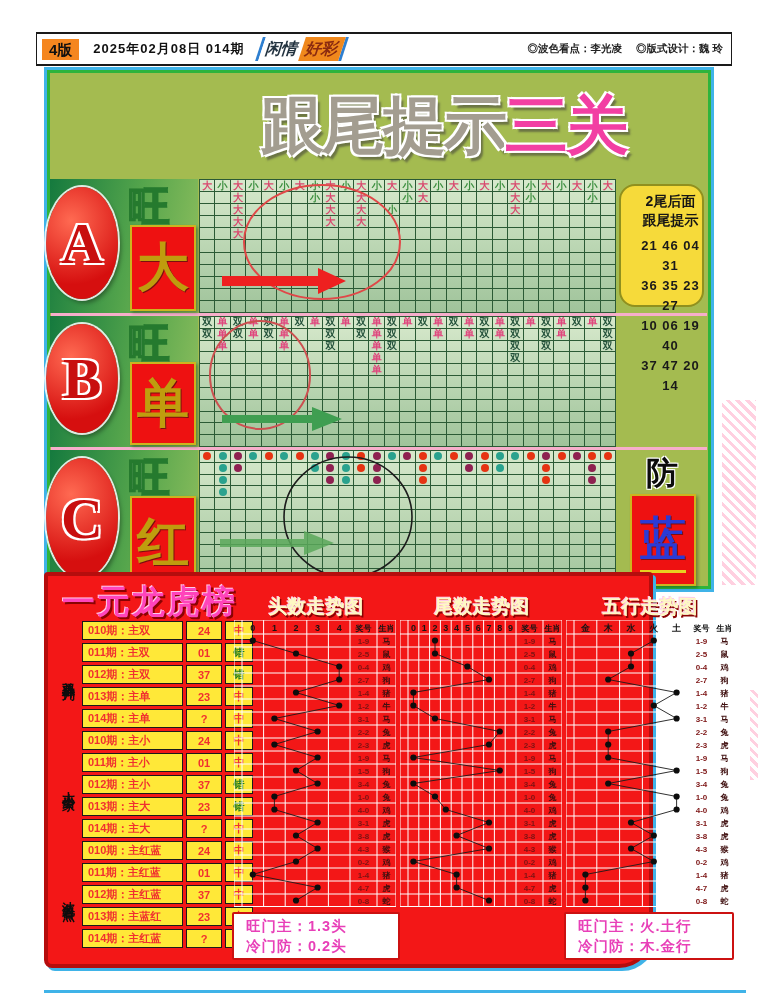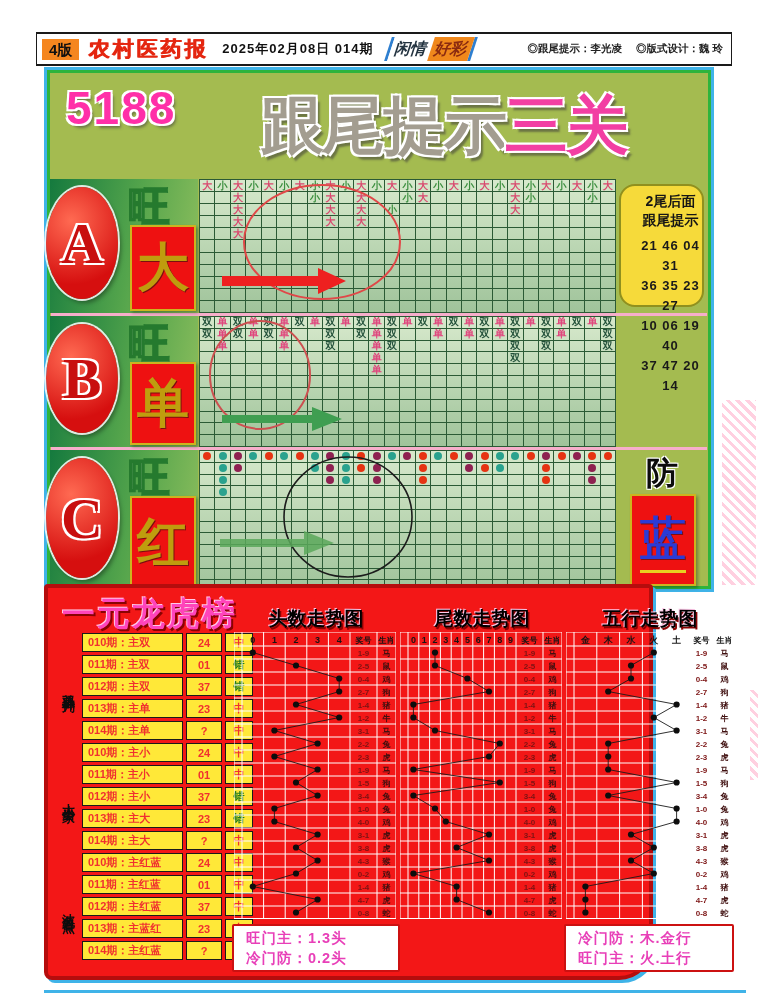--- a/index.html
+++ b/index.html
@@ -71,26 +71,26 @@
   .ybox-title{font-size:14px;font-weight:900;color:#151515;line-height:19px;}
   .ybox-nums{margin-top:6px;font-size:13px;font-weight:900;color:#1a1a1a;line-height:20px;letter-spacing:1px;}
   .ybox-small{font-size:11px;font-weight:900;color:#333;margin-top:2px;}
   .fang{position:absolute;left:0;right:0;top:2px;text-align:center;font-size:32px;font-weight:900;color:#0c0c0c;
         text-shadow:-1px -1px 0 #fff,1px -1px 0 #fff,-1px 1px 0 #fff,1px 1px 0 #fff;}
   .lanbox{position:absolute;left:14px;top:44px;width:62px;height:88px;background:#ee1111;border:2px solid #cdb41e;
           display:flex;align-items:center;justify-content:center;box-shadow:2px 2px 3px rgba(0,0,0,.3);}
   .lan-char{font-size:46px;font-weight:900;color:#2b3bd6;border-bottom:3px solid #e8d020;text-shadow:1px 1px 0 #7a0f0f;}
 
   
-  .botband{position:absolute;left:44px;top:584px;width:609px;height:396px;background:#f31717;
+  .botband{position:absolute;left:44px;top:572px;width:609px;height:396px;background:#f31717;
            border:4px solid #b50d0d;border-radius:4px 4px 34px 8px;box-sizing:border-box;
            box-shadow:3px 3px 0 #3fb3e8;}
   .bot-title{position:absolute;left:14px;top:4px;font-size:33px;font-weight:900;color:#ff44bb;letter-spacing:2px;
              text-shadow:-1px -1px 0 #ffc9ea,2px 2px 0 #8a0202;}
-  .ctitle{position:absolute;top:18px;width:140px;text-align:center;font-size:19px;font-weight:900;color:#000000;
+  .ctitle{position:absolute;top:18px;width:140px;text-align:center;font-size:19px;font-weight:900;color:#fef9c3;
           text-shadow:-1px -1px 0 #ffc9ea,1.5px 1.5px 0 #8a0202;white-space:nowrap;}
   .ct0{left:198px}.ct1{left:364px}.ct2{left:532px}
 
   .ltable{position:absolute;left:6px;top:42px;border-collapse:separate;border-spacing:3px;}
   .ltable td{background:#ffe838;border:1.5px solid #1a1a1a;font-weight:900;color:#f03030;font-size:11px;
              height:17px;padding:0 2px;text-align:center;}
   .ltable td.desc{width:92px;text-align:left;padding-left:5px;}
   .ltable td.num{width:30px;}
   .ltable td.res{width:22px;}
   .ltable td.err{color:#1f7a1f;}
@@ -108,37 +108,35 @@
   .stripes{position:absolute;background:repeating-linear-gradient(45deg,#ffd0e0 0 3px,#ffffff 3px 7px);}
   .blueline{position:absolute;left:44px;top:990px;width:702px;height:3px;background:#3fb3e8;}
 </style>
 </head>
 <body>
 
 <div id="page">
 
   <div class="hbar">
     <span class="ptag">4版</span>
-    <span class="pname">农村医药报</span>
     <span class="pdate">2025年02月08日  014期</span>
     <span class="colbadge">
       <span class="p1">闲情</span>
       <span class="p2">好彩</span>
     </span>
     <span class="credits">
-      <span>◎跟尾提示：李光凌</span>
+      <span>◎波色看点：李光凌</span>
       <span>◎版式设计：魏 玲</span>
     </span>
   </div>
 
   <div class="topband">
     <div class="topband-inner">
 
       <div class="masthead">
-        <div class="code5188">5188</div>
         <div class="bigtitle">
           <span class="t1">跟尾提示</span><span class="t2">三关</span>
         </div>
       </div>
 
       <div class="secrow h-a">
         <div class="sec-left">
           <div class="oval">
               <span>A</span>
             </div>
@@ -1854,22 +1852,22 @@
           <circle cx="19.4" cy="280.5" r="3.1" fill="#0d0d0d"></circle>
           <text x="135.5" y="283.5" text-anchor="middle" font-size="8" font-weight="bold" fill="#7c1414">0-8</text>
           <text x="158.5" y="283.5" text-anchor="middle" font-size="8" font-weight="bold" fill="#401010">蛇</text>
         </svg></div>
 
     <div class="note n0">
       <div>旺门主：1.3头</div>
       <div>冷门防：0.2头</div>
     </div>
     <div class="note n2">
+      <div>旺门主：火.土行</div>
       <div>冷门防：木.金行</div>
-      <div>旺门主：火.土行</div>
     </div>
   </div>
 
   <div class="stripes" style="left:722px;top:400px;width:34px;height:185px;"></div>
   <div class="stripes" style="left:750px;top:690px;width:8px;height:90px;"></div>
   <div class="blueline"></div>
 
 </div>
 
 </body></html>

